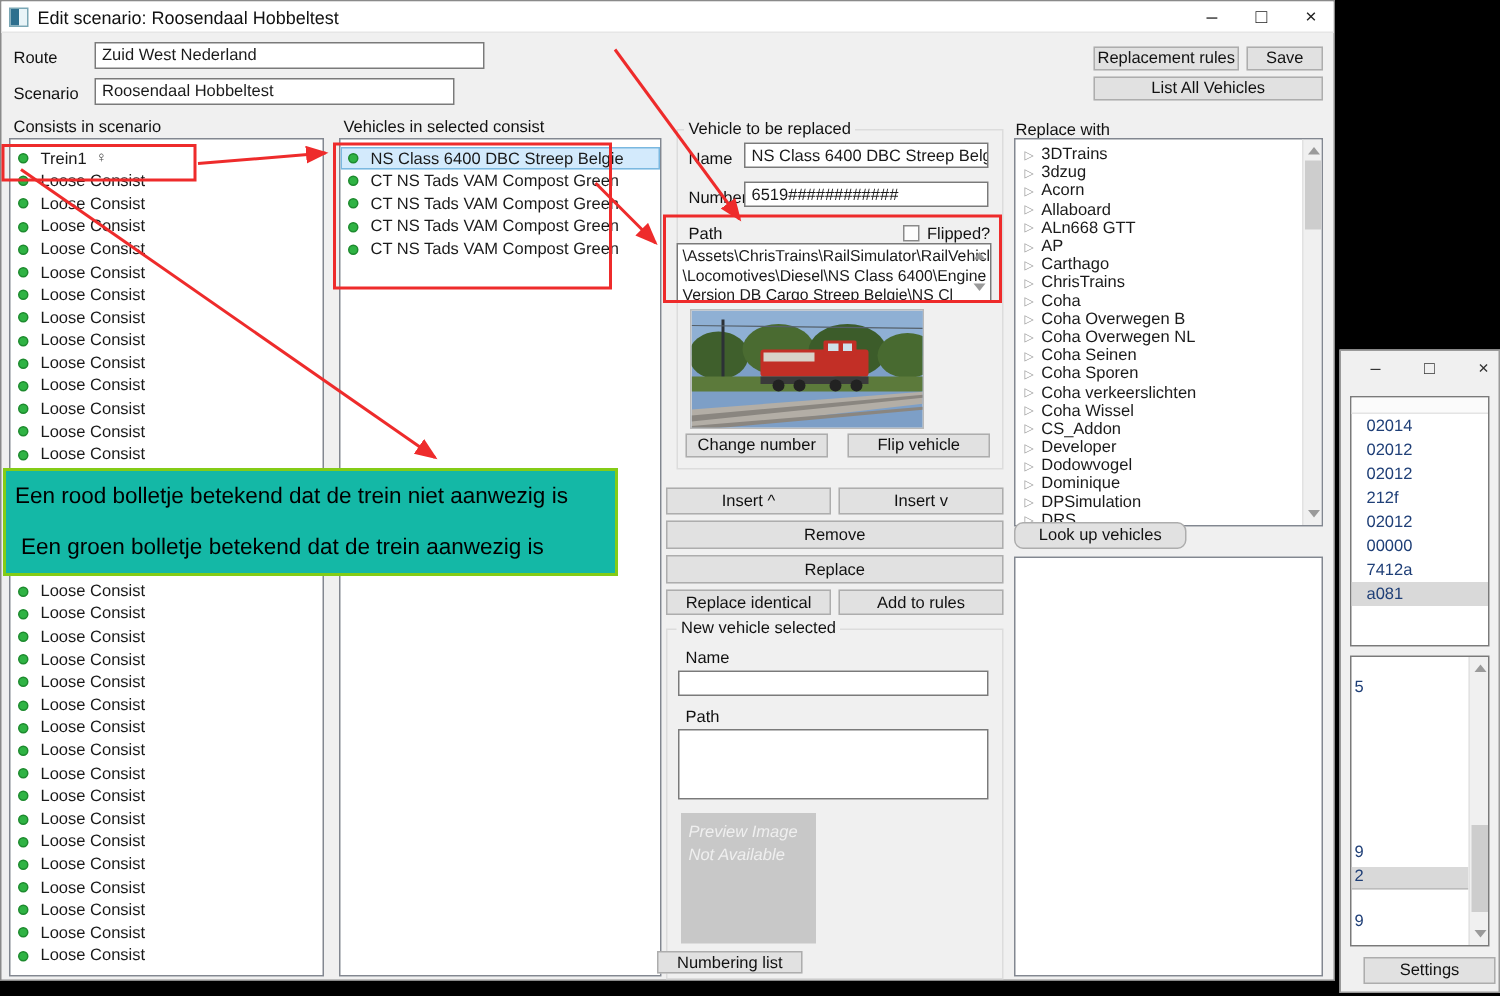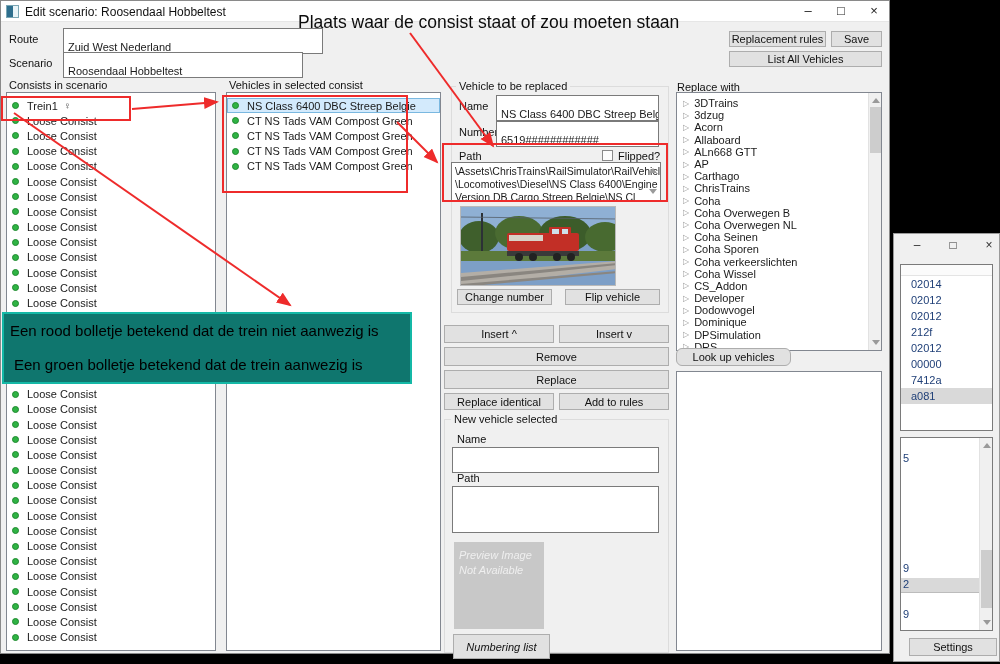--- a/index.html
+++ b/index.html
@@ -9,21 +9,21 @@
 
   
   .mainwin { position:absolute; left:0; top:0; width:890px; height:654px; background:#f0f0f0; border:1px solid #8a8a8a; }
   .titlebar { position:absolute; left:0; top:0; width:100%; height:21px; background:#fff; border-bottom:1px solid #e6e6e6; }
   .titlebar .appicon { position:absolute; left:5px; top:4px; width:13px; height:13px; border:1px solid #7aa7b5; background:linear-gradient(90deg,#2e6f8e 0 6px,#e8f4f8 6px); }
   .titlebar .ttext { position:absolute; left:24px; top:4px; font-size:12px; color:#111; }
   .wbtn { position:absolute; top:1px; width:28px; height:19px; text-align:center; line-height:18px; font-size:13px; color:#222; }
   .wbtn.min { left:793px; } .wbtn.max { left:826px; } .wbtn.cls { left:859px; }
 
   .flabel { position:absolute; font-size:11px; color:#111; }
-  .tinput { position:absolute; background:#fff; border:1px solid #7a7a7a; padding:12px 4px; font-size:11px; line-height:13px; overflow:hidden; white-space:nowrap; }
+  .tinput { position:absolute; background:#fff; border:1px solid #7a7a7a; padding:2px 4px; font-size:11px; line-height:13px; overflow:hidden; white-space:nowrap; }
 
   .pushbtn { position:absolute; background:#e1e1e1; border:1px solid #adadad; font-size:11px; text-align:center; color:#111; display:flex; align-items:center; justify-content:center; }
 
   
   .listbox { position:absolute; background:#fff; border:1px solid #828790; overflow:hidden; }
   .lrow { height:15.2px; display:flex; align-items:center; padding-left:5px; white-space:nowrap; }
   .dot { width:7px; height:7px; border-radius:50%; background:#2fb344; border:1px solid #1d8a2e; margin-right:8px; flex:0 0 auto; }
   .driver { margin-left:6px; font-size:10px; color:#444; }
   .lrow.sel { background:#d3eafc; outline:1px solid #7ab8e0; outline-offset:-1px; }
 
@@ -42,21 +42,21 @@
   .trow { height:12.2px; display:flex; align-items:center; padding-left:6px; white-space:nowrap; }
   .exp { color:#9a9a9a; font-size:8px; margin-right:5px; }
   .sbar { position:absolute; background:#f0f0f0; border-left:1px solid #e2e2e2; }
   .sthumb { position:absolute; background:#cdcdcd; }
 
   
   .preview { position:absolute; background:#c8c8c8; color:#efefef; font-style:italic; font-size:11px; padding:6px 5px; line-height:15px; }
 
   
   .bignote { position:absolute; left:297px; top:11px; font-size:17.5px; color:#0c0c0c; }
-  .notebox { position:absolute; left:2px; top:312px; width:410px; height:72px; background:#0f766e; border:2px solid #14b8a6;padding-left:12px; }
+  .notebox { position:absolute; left:2px; top:312px; width:410px; height:72px; background:#14b8a6; border:2px solid #84cc16;padding-left:12px; }
   .notebox .nl1 { position:absolute; left:6px; top:8px; font-size:15px; color:#000; }
   .notebox .nl2 { position:absolute; left:10px; top:42px; font-size:15px; color:#000; }
   svg.ann { position:absolute; left:0; top:0; pointer-events:none; }
 
   
   .bgwin { position:absolute; left:893px; top:233px; width:107px; height:429px; background:#f0f0f0; border:1px solid #9a9a9a; }
   .bgwbtn { position:absolute; top:4px; width:22px; height:16px; text-align:center; line-height:15px; font-size:12px; color:#333; }
   .bglist { position:absolute; left:6px; width:93px; background:#fff; border:1px solid #7a7a7a; overflow:hidden; }
   .bgrow { height:16px; line-height:16px; padding-left:10px; color:#1f3f77; font-size:11px; white-space:nowrap; }
   .bgrow.sel { background:#d9d9d9; }
@@ -356,21 +356,21 @@
     <div class="groupbox" style="left:443px; top:418px; width:225px; height:234px;"></div>
     <span class="gtitle" style="left:450px; top:412px;">New vehicle selected</span>
     <span class="flabel" style="left:456px; top:432px;">Name</span>
     <div class="tinput" style="left:451px; top:446px; width:207px; height:17px;"></div>
     <span class="flabel" style="left:456px; top:471px;">Path</span>
     <div class="tinput" style="left:451px; top:485px; width:207px; height:47px;"></div>
     <div class="preview" style="left:453px; top:541px; width:90px; height:87px;">
       <div>Preview Image</div>
       <div>Not Available</div>
     </div>
-    <div class="pushbtn" style="left:452px; top:633px; width:97px; height:25px;font-style:italic;">Numbering list</div>
+    <div class="pushbtn" style="left:437px; top:633px; width:97px; height:15px;">Numbering list</div>
 
     <span class="flabel" style="left:676px; top:80px;">Replace with</span>
     <div class="listbox" style="left:675px; top:91px; width:206px; height:259px; padding-top:4px;" id="replace-tree">
       <div class="sbar" style="right:0; top:0; width:13px; height:100%;">
         <div class="mini-arrow up" style="left:3px; top:5px;"></div>
         <div class="sthumb" style="left:1px; top:14px; width:11px; height:46px;"></div>
         <div class="mini-arrow down" style="left:3px; bottom:5px;"></div>
       </div>
     <div class="trow">
           <span class="exp">▷</span>
@@ -453,21 +453,20 @@
           <span>DPSimulation</span>
         </div>
         <div class="trow">
           <span class="exp">▷</span>
           <span>DRS</span>
         </div>
       </div>
     <div class="pushbtn" style="left:675px; top:347px; width:115px; height:18px;border-radius:6px;">Look up vehicles</div>
     <div class="listbox" style="left:675px; top:370px; width:206px; height:280px;"></div>
 
-    <div class="bignote">Plaats waar de consist staat of zou moeten staan</div>
   </div>
 
   <div class="notebox">
     <div class="nl1">Een rood bolletje betekend dat de trein niet aanwezig is</div>
     <div class="nl2">Een groen bolletje betekend dat de trein aanwezig is</div>
   </div>
 
   <svg class="ann" width="1000" height="664">
     <defs>
       <marker id="ah" markerWidth="9" markerHeight="8" refX="6.5" refY="3" orient="auto">

